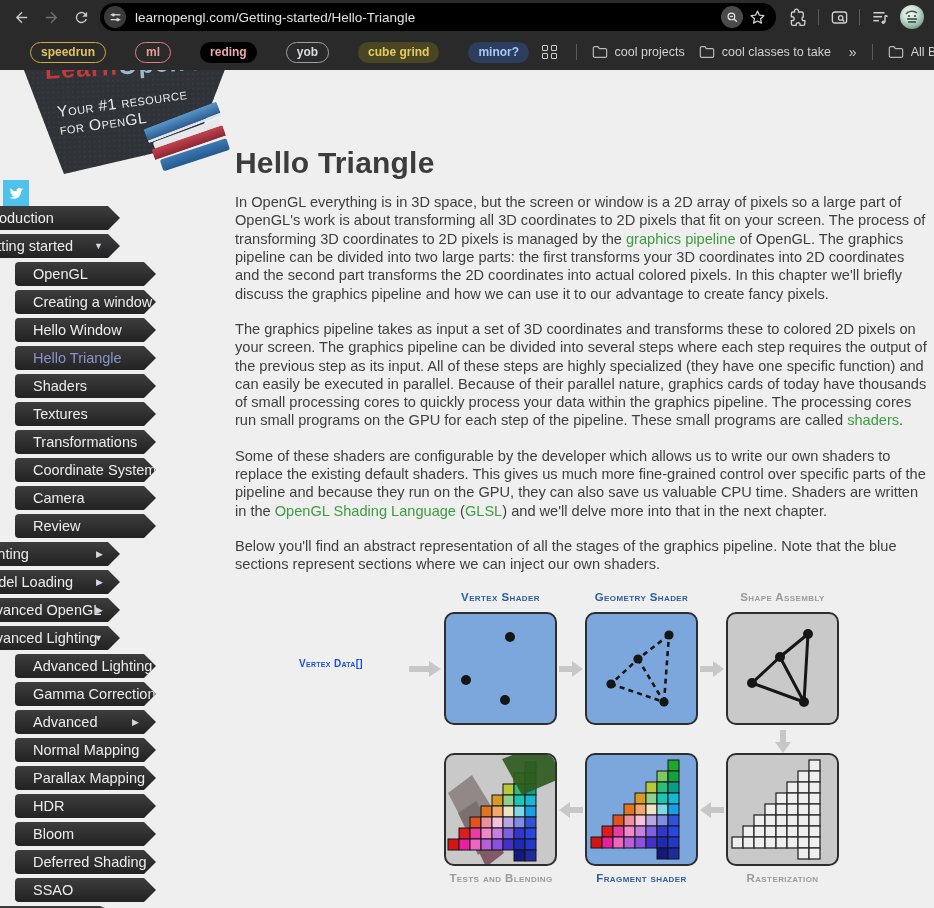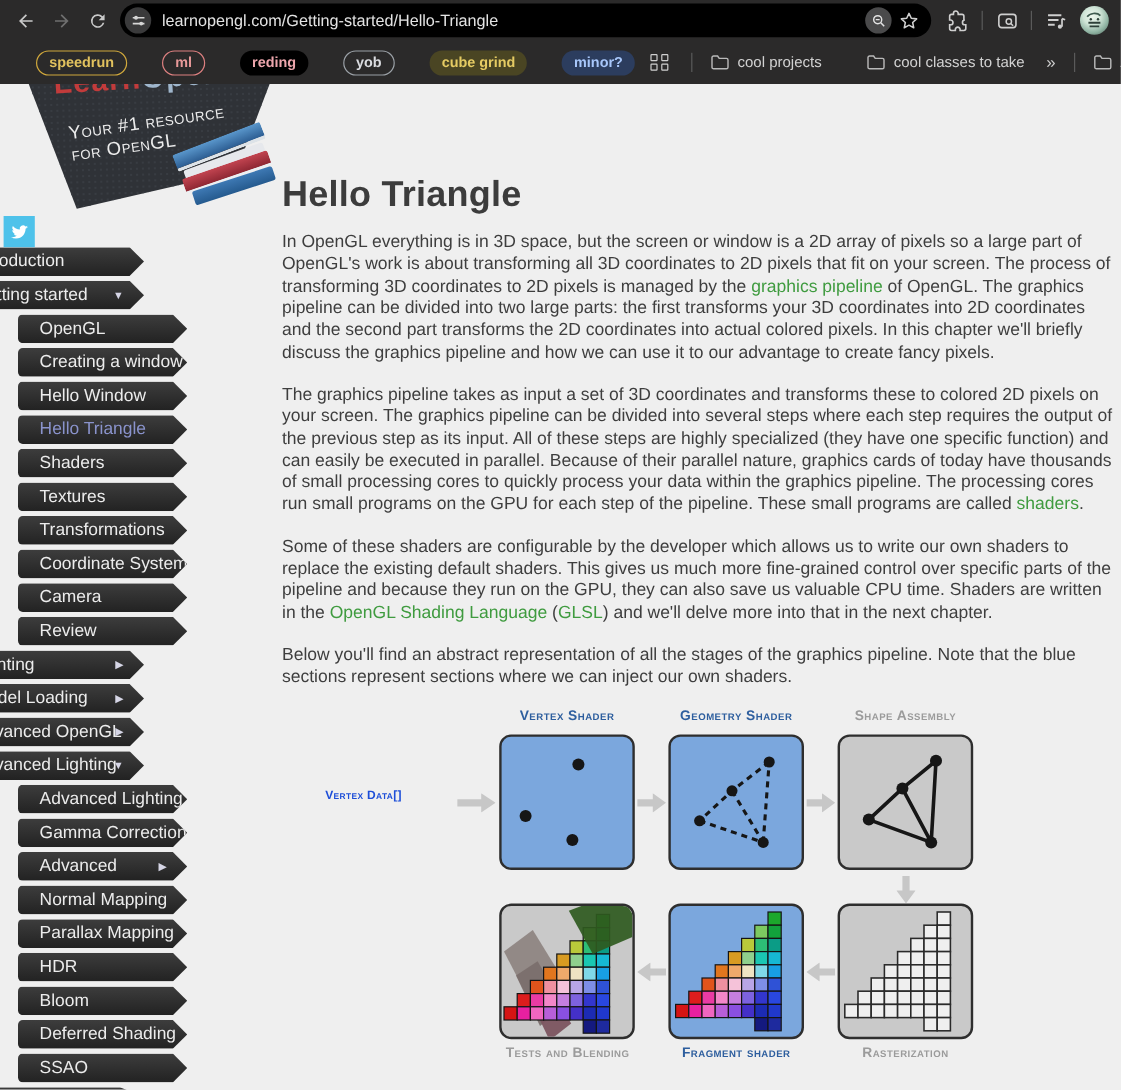--- a/index.html
+++ b/index.html
@@ -69,21 +69,21 @@
   .mi .expander { position:absolute; right:17px; top:50%; transform:translateY(-52%); font-size:9px; color:#d6d6e6; }
   .mi.partial { height:10px; margin-left:-40px; width:152px; }
 
   
   .content { position:absolute; left:235px; top:0; width:696px; }
   .content h1 { margin:76px 0 13px 0; font-size:30px; font-weight:700; color:#3c3c3c; letter-spacing:.2px; }
   .content p { font-size:14.6px; line-height:1.255; color:#3e3e3e; margin:0 0 17px 0; }
   .glink { color:#3f9b3f; cursor:pointer; }
 
   
-  .diagram { position:relative; width:562px; height:302px; margin:10px 0 0 36px; }
+  .diagram { position:relative; width:562px; height:302px; margin:10px 0 0 64px; }
   .dlabel { position:absolute; width:113px; text-align:center; font-weight:700; font-size:11.5px;
     font-variant:small-caps; letter-spacing:.4px; white-space:nowrap; }
   .dlabel.blue { color:#2d5e9e; } .dlabel.gray { color:#9b9b9b; }
   .dbox { position:absolute; width:113px; height:113px; border:2px solid #2e2e2e; border-radius:10px; overflow:hidden; }
   .dbox.blue { background:#7ba7dd; } .dbox.gray { background:#c9c9c9; }
   .vdlabel { position:absolute; left:0; top:67px; font-size:10px; font-weight:700; font-variant:small-caps;
     color:#1d4ed8; letter-spacing:.3px; white-space:nowrap; }
   .darrow { position:absolute; }
 </style>
 </head>
@@ -178,21 +178,21 @@
         <span class="chip" style="color: rgb(229, 203, 99); background: rgb(74, 69, 35);">cube grind</span>
         <span class="chip" style="color: rgb(168, 199, 250); background: rgb(44, 61, 94);">minor?</span>
       </span>
     <span class="apps-grid">
         <i></i>
         <i></i>
         <i></i>
         <i></i>
       </span>
     <span class="vsep"></span>
-    <span id="folders-mount" style="display:flex;gap:37px;align-items:center;">
+    <span id="folders-mount" style="display:flex;gap:14px;align-items:center;">
         <span class="bm-item">
           <svg width="16" height="14" viewBox="0 0 24 20">
             <path d="M2 4a2 2 0 0 1 2-2h5l2 3h9a2 2 0 0 1 2 2v9a2 2 0 0 1-2 2H4a2 2 0 0 1-2-2z" fill="none" stroke="#b9b9b9" stroke-width="1.8"></path>
           </svg>
           <span>cool projects</span>
         </span>
         <span class="bm-item">
           <svg width="16" height="14" viewBox="0 0 24 20">
             <path d="M2 4a2 2 0 0 1 2-2h5l2 3h9a2 2 0 0 1 2 2v9a2 2 0 0 1-2 2H4a2 2 0 0 1-2-2z" fill="none" stroke="#b9b9b9" stroke-width="1.8"></path>
           </svg>

